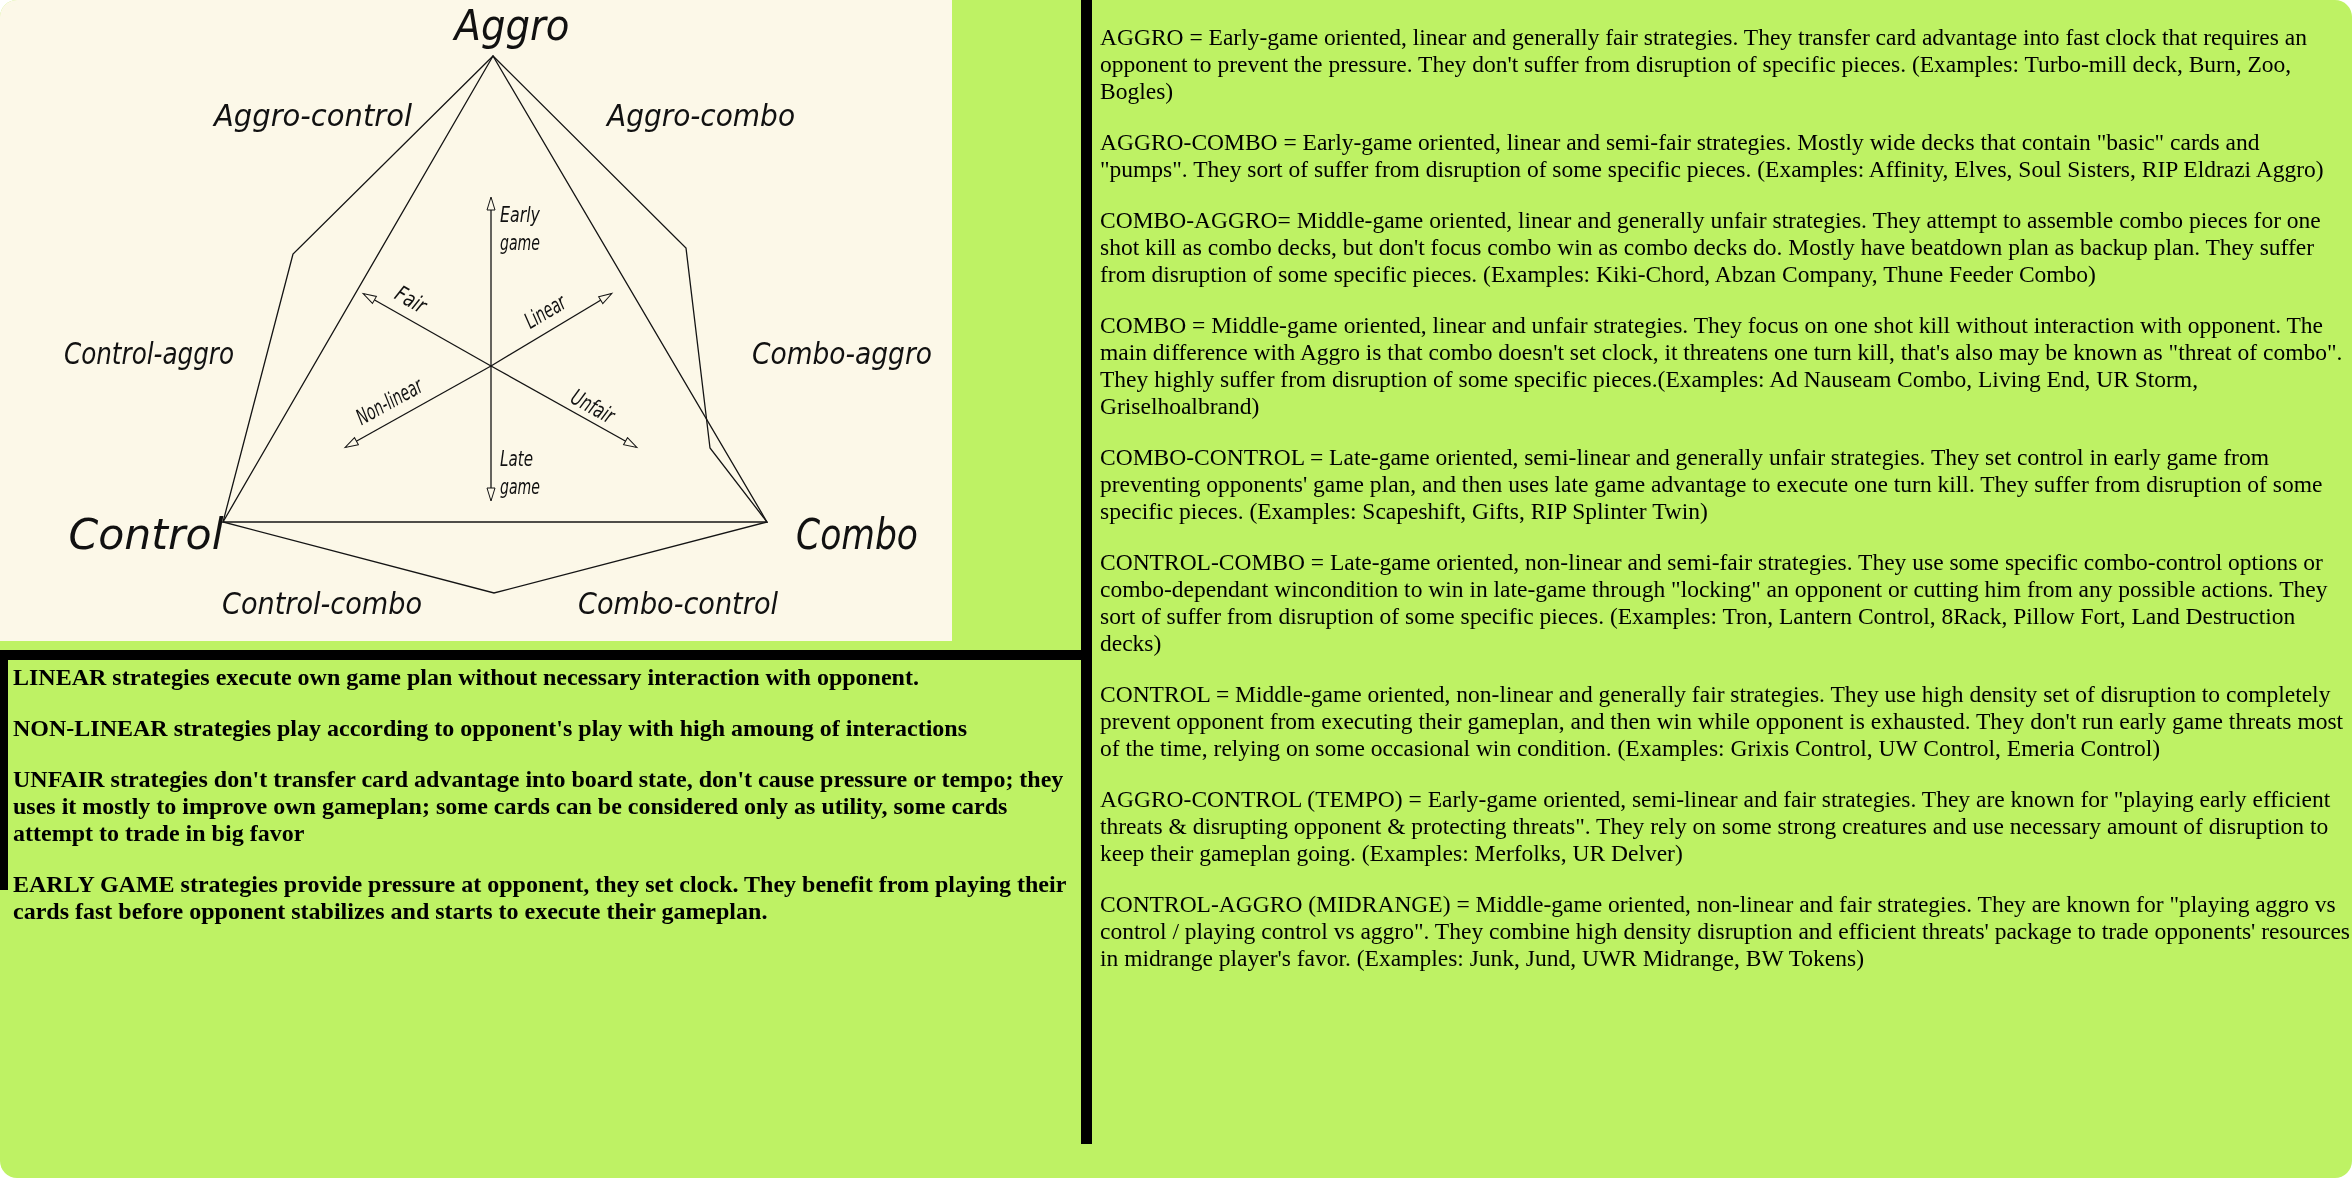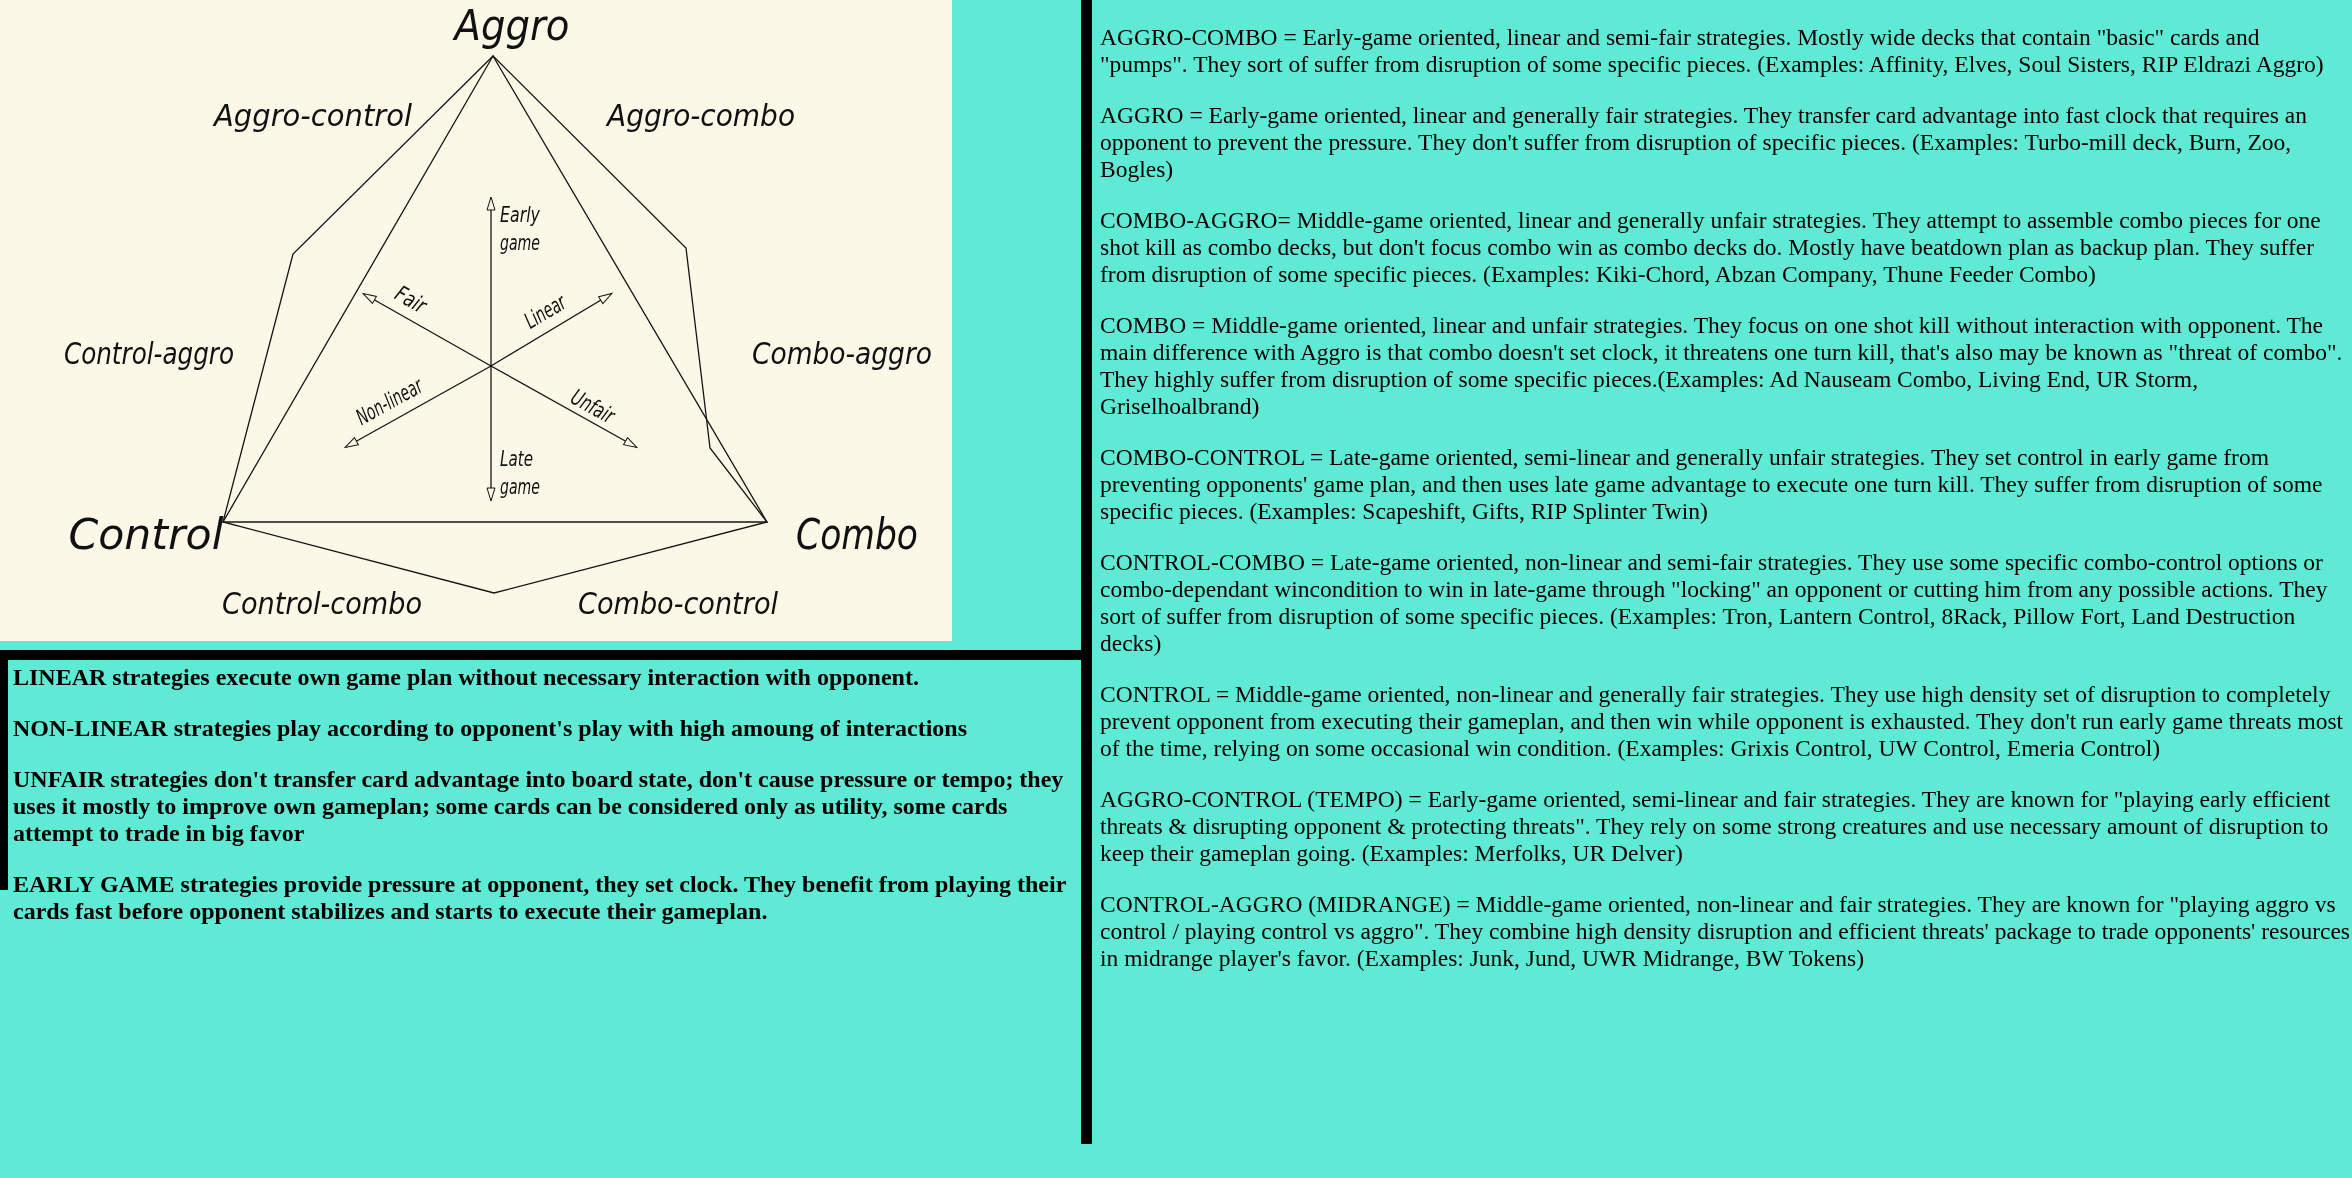--- a/index.html
+++ b/index.html
@@ -1,22 +1,23 @@
 <!DOCTYPE html>
 <html><head>
 <meta charset="utf-8">
 <style>
   html, body { margin: 0; padding: 0; background: #ffffff; }
   .canvas {
     position: relative;
     width: 2352px;
     height: 1178px;
-    background: #5eead4;
+    background: #bef264;
     overflow: hidden;
     font-family: "Liberation Serif", serif;
+    border-radius: 17px;
   }
 
   
   .diagram {
     position: absolute;
     left: 0; top: 0;
     width: 952px; height: 641px;
     background: #fcf8e8;
   }
   .diagram svg { display: block; width: 952px; height: 641px; }
@@ -124,22 +125,22 @@
   <div class="v-divider"></div>
 
   <div class="definitions">
     <p>LINEAR strategies execute own game plan without necessary interaction with opponent.</p>
     <p>NON-LINEAR strategies play according to opponent's play with high amoung of interactions</p>
     <p>UNFAIR strategies don't transfer card advantage into board state, don't cause pressure or tempo; they uses it mostly to improve own gameplan; some cards can be considered only as utility, some cards attempt to trade in big favor</p>
     <p>EARLY GAME strategies provide pressure at opponent, they set clock. They benefit from playing their cards fast before opponent stabilizes and starts to execute their gameplan.</p>
   </div>
 
   <div class="archetypes">
+    <p>AGGRO = Early-game oriented, linear and generally fair strategies. They transfer card advantage into fast clock that requires an opponent to prevent the pressure. They don't suffer from disruption of specific pieces. (Examples: Turbo-mill deck, Burn, Zoo, Bogles)</p>
     <p>AGGRO-COMBO = Early-game oriented, linear and semi-fair strategies. Mostly wide decks that contain "basic" cards and "pumps". They sort of suffer from disruption of some specific pieces. (Examples: Affinity, Elves, Soul Sisters, RIP Eldrazi Aggro)</p>
-    <p>AGGRO = Early-game oriented, linear and generally fair strategies. They transfer card advantage into fast clock that requires an opponent to prevent the pressure. They don't suffer from disruption of specific pieces. (Examples: Turbo-mill deck, Burn, Zoo, Bogles)</p>
     <p>COMBO-AGGRO= Middle-game oriented, linear and generally unfair strategies. They attempt to assemble combo pieces for one shot kill as combo decks, but don't focus combo win as combo decks do. Mostly have beatdown plan as backup plan. They suffer from disruption of some specific pieces. (Examples: Kiki-Chord, Abzan Company, Thune Feeder Combo)</p>
     <p>COMBO = Middle-game oriented, linear and unfair strategies. They focus on one shot kill without interaction with opponent. The main difference with Aggro is that combo doesn't set clock, it threatens one turn kill, that's also may be known as "threat of combo". They highly suffer from disruption of some specific pieces.(Examples: Ad Nauseam Combo, Living End, UR Storm, Griselhoalbrand)</p>
     <p>COMBO-CONTROL = Late-game oriented, semi-linear and generally unfair strategies. They set control in early game from preventing opponents' game plan, and then uses late game advantage to execute one turn kill. They suffer from disruption of some specific pieces. (Examples: Scapeshift, Gifts, RIP Splinter Twin)</p>
     <p>CONTROL-COMBO = Late-game oriented, non-linear and semi-fair strategies. They use some specific combo-control options or combo-dependant wincondition to win in late-game through "locking" an opponent or cutting him from any possible actions. They sort of suffer from disruption of some specific pieces. (Examples: Tron, Lantern Control, 8Rack, Pillow Fort, Land Destruction decks)</p>
     <p>CONTROL = Middle-game oriented, non-linear and generally fair strategies. They use high density set of disruption to completely prevent opponent from executing their gameplan, and then win while opponent is exhausted. They don't run early game threats most of the time, relying on some occasional win condition. (Examples: Grixis Control, UW Control, Emeria Control)</p>
     <p>AGGRO-CONTROL (TEMPO) = Early-game oriented, semi-linear and fair strategies. They are known for "playing early efficient threats &amp; disrupting opponent &amp; protecting threats". They rely on some strong creatures and use necessary amount of disruption to keep their gameplan going. (Examples: Merfolks, UR Delver)</p>
     <p>CONTROL-AGGRO (MIDRANGE) = Middle-game oriented, non-linear and fair strategies. They are known for "playing aggro vs control / playing control vs aggro". They combine high density disruption and efficient threats' package to trade opponents' resources in midrange player's favor. (Examples: Junk, Jund, UWR Midrange, BW Tokens)</p>
   </div>
 
 </div>

